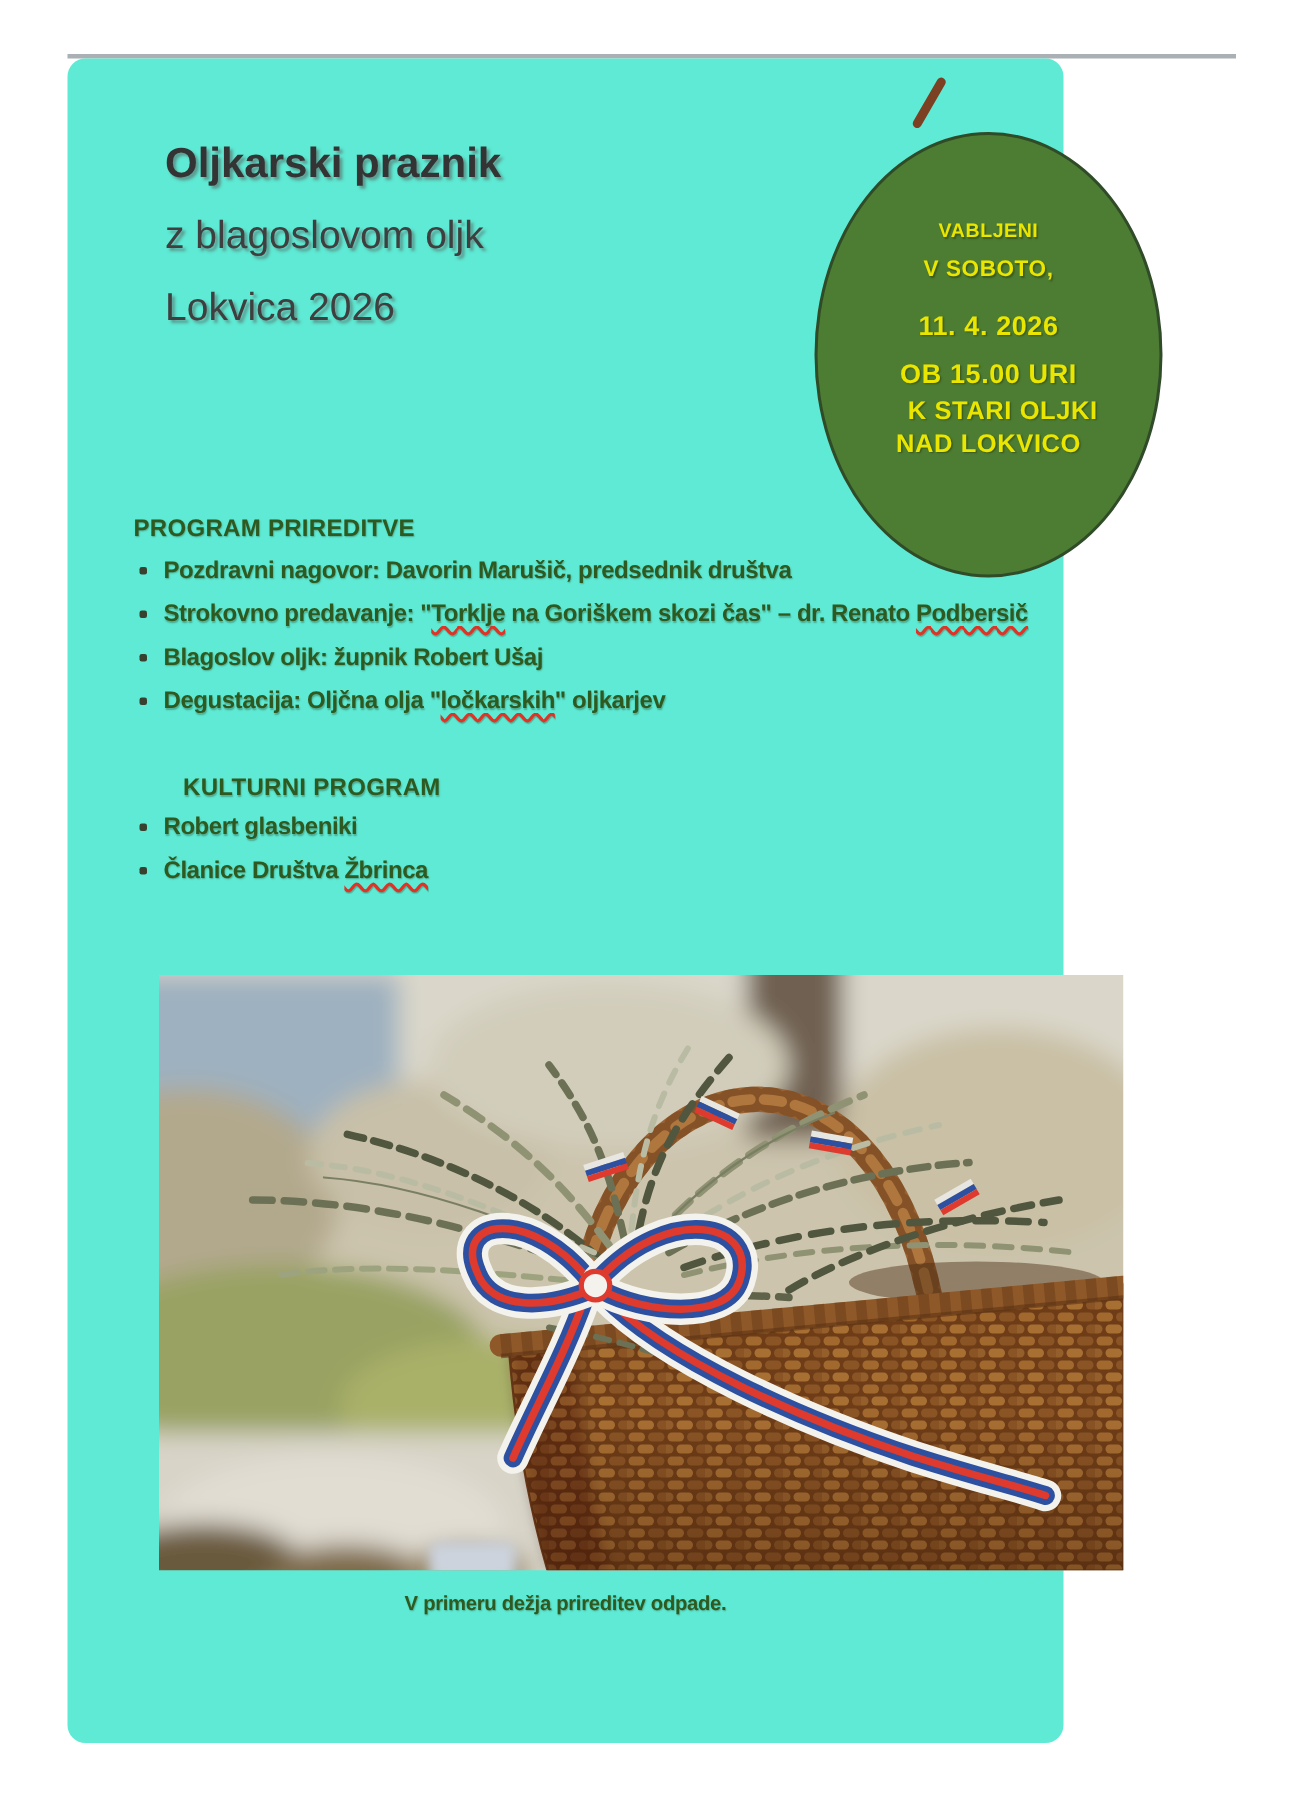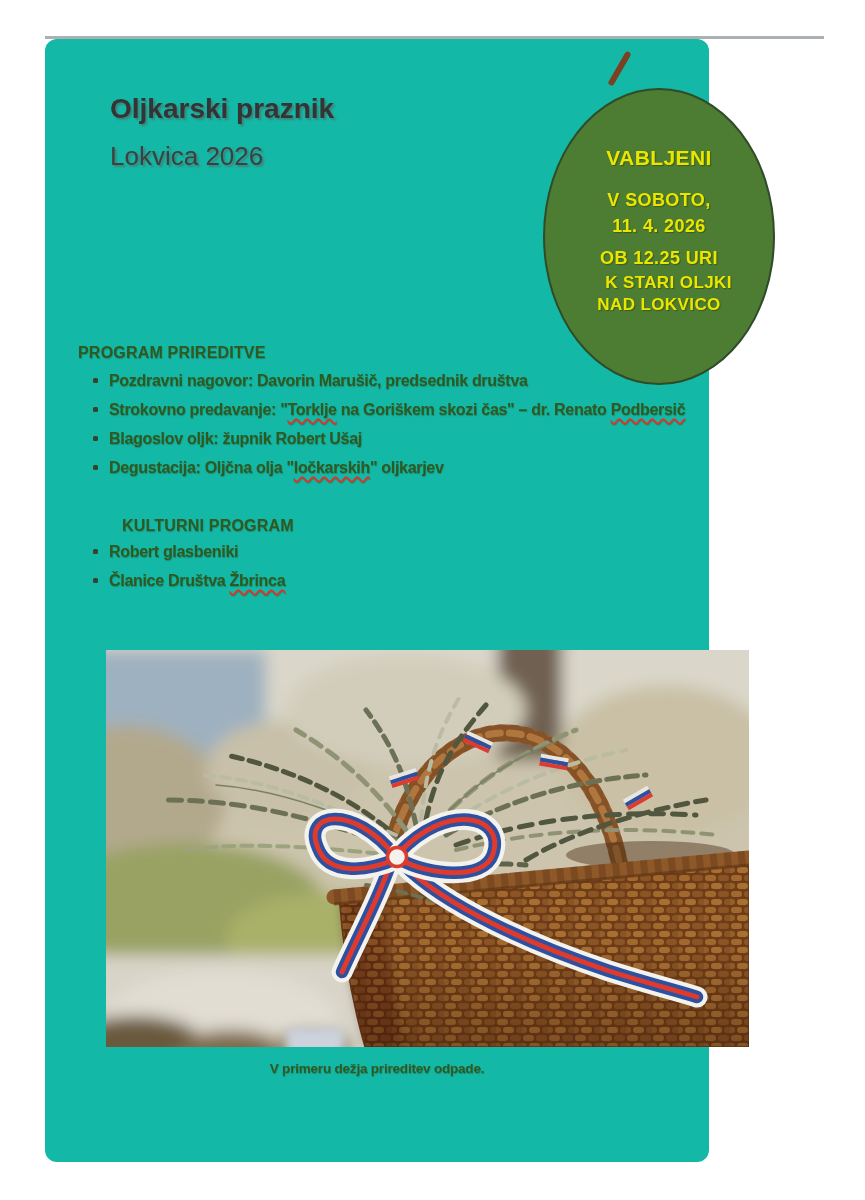--- a/index.html
+++ b/index.html
@@ -1,54 +1,54 @@
 <!DOCTYPE html>
 <html><head>
 <meta charset="utf-8">
 <style>
   html,body{margin:0;padding:0;}
   body{
     width:865px;height:1200px;position:relative;background:#ffffff;
     font-family:"Liberation Sans", sans-serif;overflow:hidden;
   }
   .topline{position:absolute;left:45px;top:36px;width:779px;height:3px;background:#aab0b4;}
-  .page{position:absolute;left:45px;top:39px;width:664px;height:1123px;background:#14b8a6;border-radius:12px;}
+  .page{position:absolute;left:45px;top:39px;width:664px;height:1123px;background:#5eead4;border-radius:12px;}
 
   
   .title-block{position:absolute;left:65px;top:55px;color:#343434;}
   .title-block .tline{line-height:1.05;text-shadow:2px 2px 2px rgba(90,90,90,0.55);white-space:nowrap;}
   .title-block .tline:nth-child(1){font-size:28px;font-weight:bold;margin-bottom:20px;}
   .title-block .tline:nth-child(2){font-size:26px;font-weight:normal;color:#3f3f3f;margin-bottom:20px;}
   .title-block .tline:nth-child(3){font-size:26px;font-weight:normal;color:#3f3f3f;margin-bottom:17px;}
   .title-block .tline:nth-child(4){font-size:30px;font-weight:bold;}
 
   
   .olive-badge{
     position:absolute;left:498px;top:49px;width:232px;height:297px;
     background:#4d7c33;border:2px solid #2f4b28;border-radius:50%;
     box-sizing:border-box;display:flex;flex-direction:column;align-items:center;
     padding-top:57px;text-align:center;
   }
   .olive-badge .bline{color:#eae600;font-weight:bold;letter-spacing:0.4px;line-height:1.08;
     text-shadow:1px 1px 1px rgba(40,60,10,0.5);white-space:nowrap;}
-  .olive-badge .bline:nth-child(1){font-size:21px;margin-bottom:21px;}
-  .olive-badge .bline:nth-child(2){font-size:18px;margin-bottom:7px;}
+  .olive-badge .bline:nth-child(1){font-size:13px;margin-bottom:11px;}
+  .olive-badge .bline:nth-child(2){font-size:15px;margin-bottom:20px;}
   .olive-badge .bline:nth-child(3){font-size:18px;margin-bottom:12px;}
   .olive-badge .bline:nth-child(4){font-size:18px;margin-bottom:6px;}
   .olive-badge .bline:nth-child(5){font-size:17px;margin-bottom:4px;padding-left:19px;}
   .olive-badge .bline:nth-child(6){font-size:17px;}
   .olive-stem{
     position:absolute;left:562px;top:8px;width:6px;height:38px;background:#7c4022;
     border-radius:3px;transform-origin:50% 100%;transform:rotate(30deg);
   }
 
   
   .sec-heading{position:absolute;font-size:16px;font-weight:bold;color:#2e5a21;
     letter-spacing:0.2px;text-shadow:0.5px 1px 1px rgba(40,60,30,0.35);white-space:nowrap;}
-  #program-heading{left:33px;top:305px;}
+  #program-heading{left:44px;top:305px;}
   #culture-heading{left:49px;top:478px;margin-left:28px;}
   ul.bullet-list{position:absolute;left:33px;margin:0;padding:0;list-style:none;width:660px;}
   #program-list{top:332px;}
   #culture-list{top:503px;}
   ul.bullet-list li{
     position:relative;padding-left:31px;margin-bottom:10px;
     font-size:16px;font-weight:bold;color:#2e5a21;letter-spacing:-0.3px;line-height:19px;
     text-shadow:0.5px 1px 1px rgba(40,60,30,0.35);white-space:nowrap;
   }
   ul.bullet-list li::before{
@@ -70,29 +70,30 @@
 </style>
 </head>
 <body>
 
 <div class="topline"></div>
 
 <div class="page">
 
   <div class="title-block">
     <div class="tline">Oljkarski praznik</div>
+    <div class="tline">z blagoslovom oljk</div>
     <div class="tline">Lokvica 2026</div>
   </div>
 
   <div class="olive-stem"></div>
   <div class="olive-badge">
     <div class="bline">VABLJENI</div>
     <div class="bline">V SOBOTO,</div>
     <div class="bline">11. 4. 2026</div>
-    <div class="bline">OB 12.25 URI</div>
+    <div class="bline">OB 15.00 URI</div>
     <div class="bline">K STARI OLJKI</div>
     <div class="bline">NAD LOKVICO</div>
   </div>
 
   <div class="sec-heading" id="program-heading">PROGRAM PRIREDITVE</div>
   <ul class="bullet-list" id="program-list">
       <li><span>Pozdravni nagovor: Davorin Marušič, predsednik društva</span></li>
       <li><span>Strokovno predavanje: "</span><span class="squiggle">Torklje</span><span> na Goriškem skozi čas" – dr. Renato </span><span class="squiggle">Podbersič</span></li>
       <li><span>Blagoslov oljk: župnik Robert Ušaj</span></li>
       <li><span>Degustacija: Oljčna olja "</span><span class="squiggle">ločkarskih</span><span>" oljkarjev</span></li>

